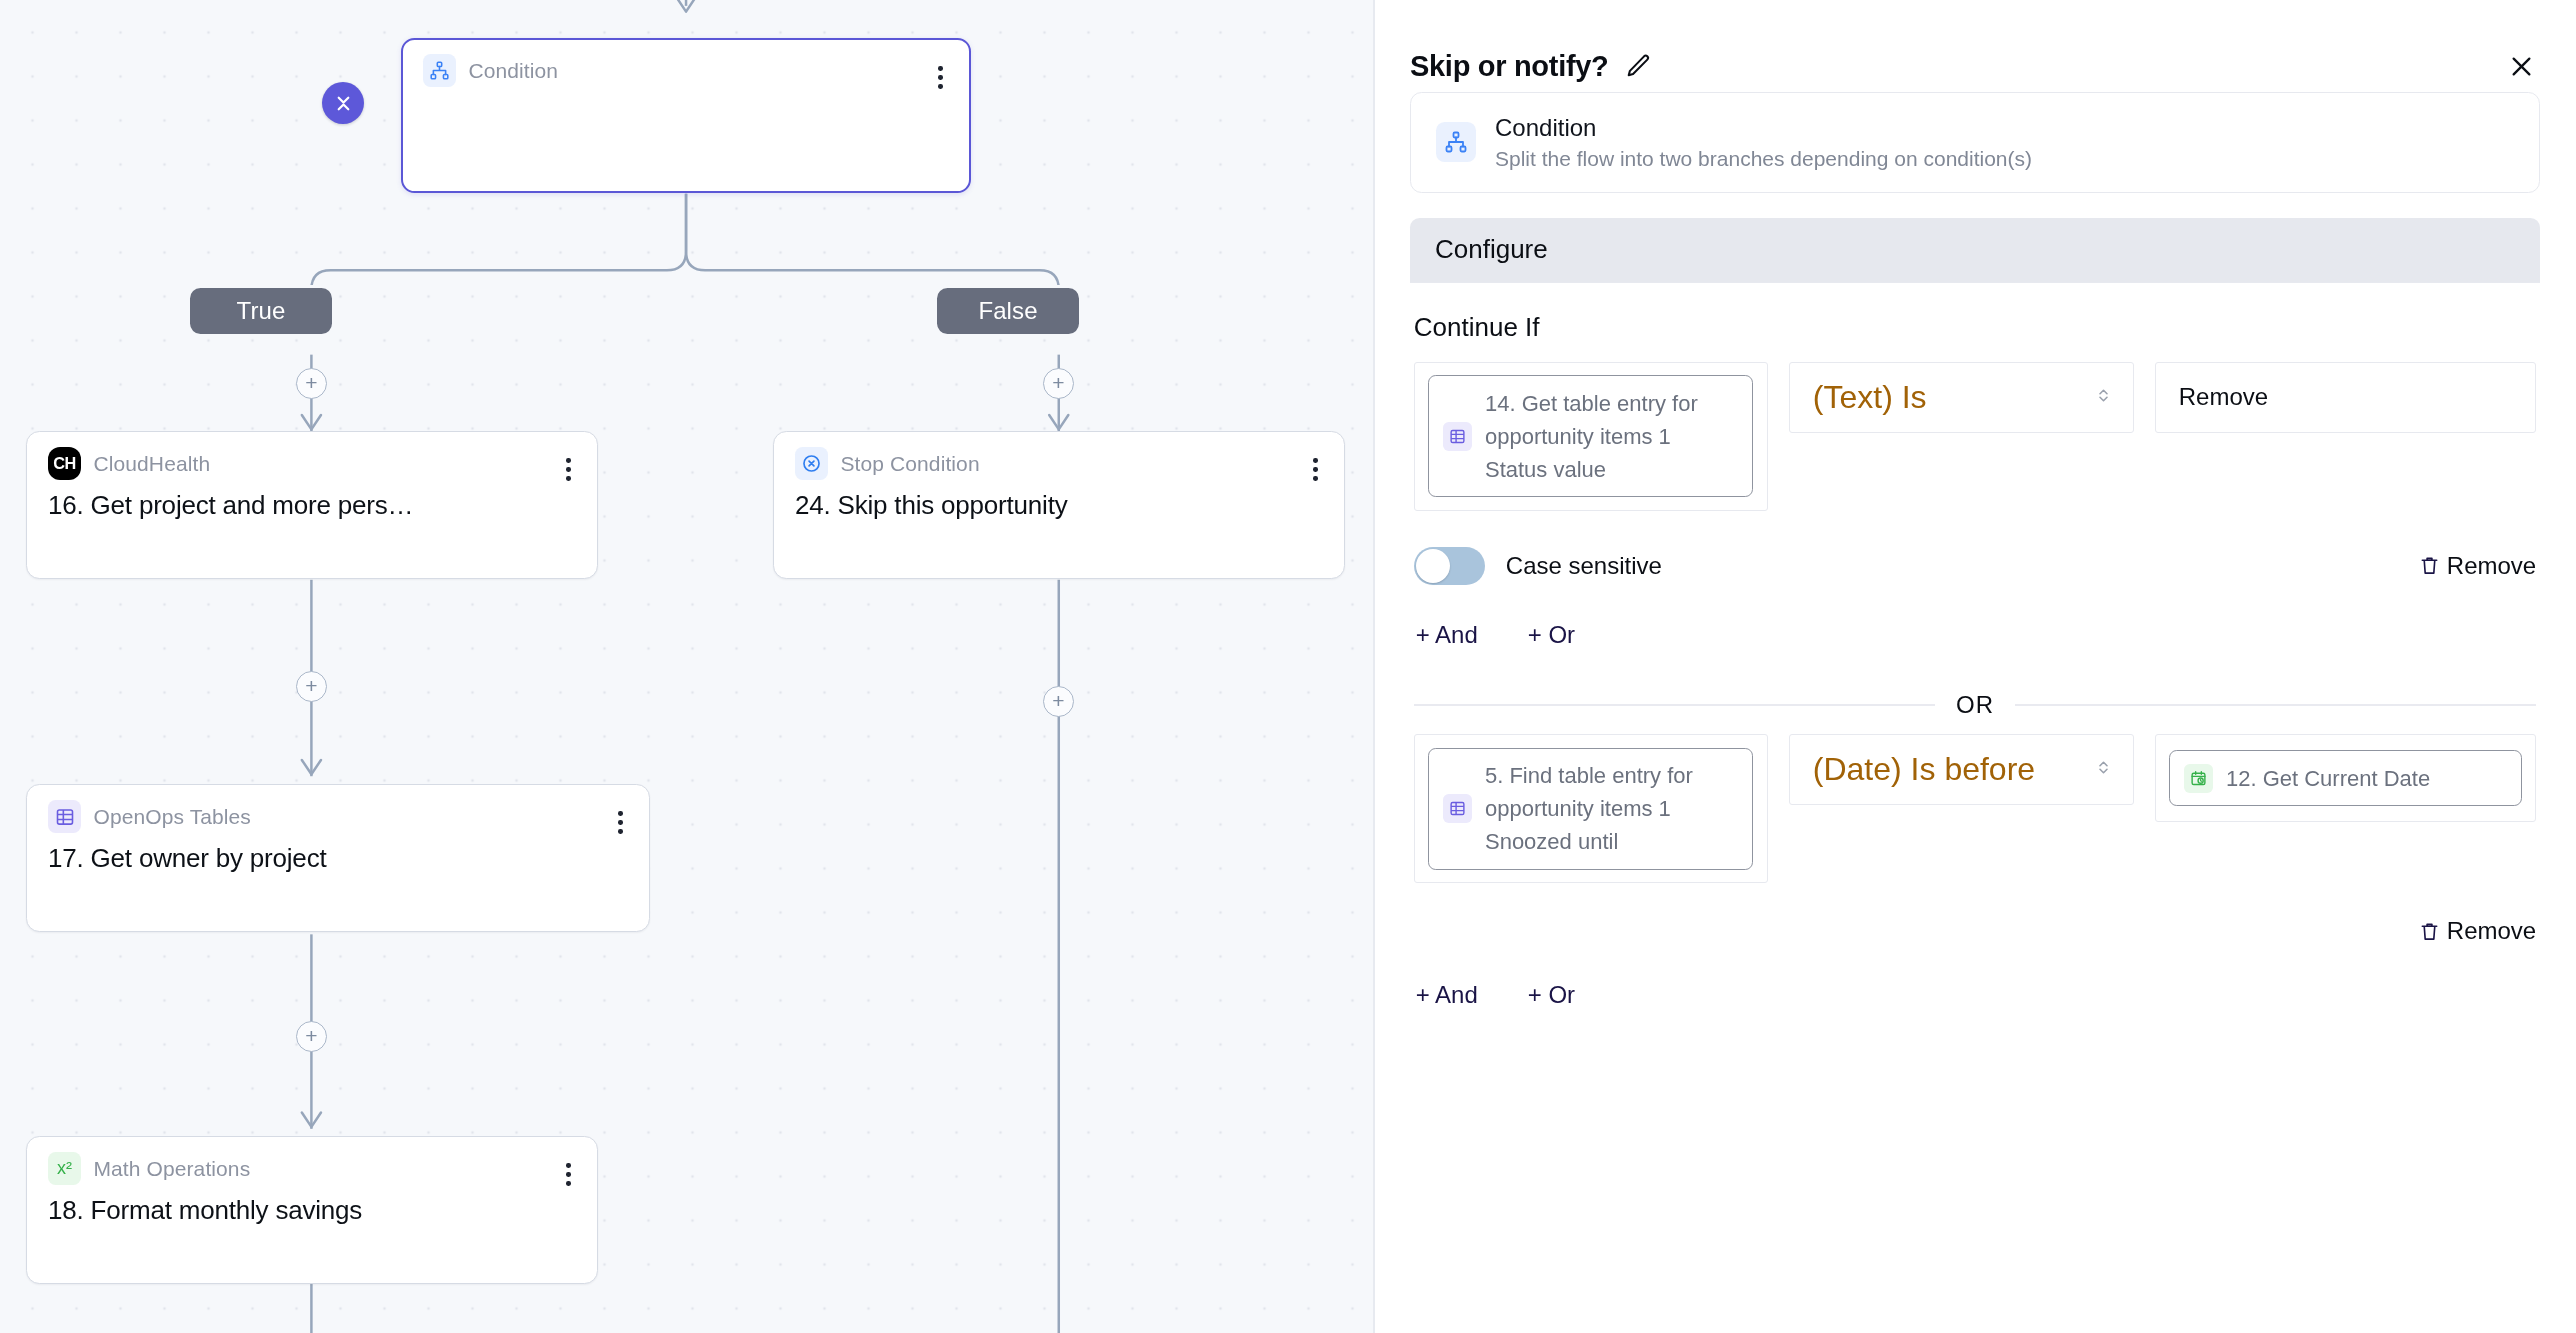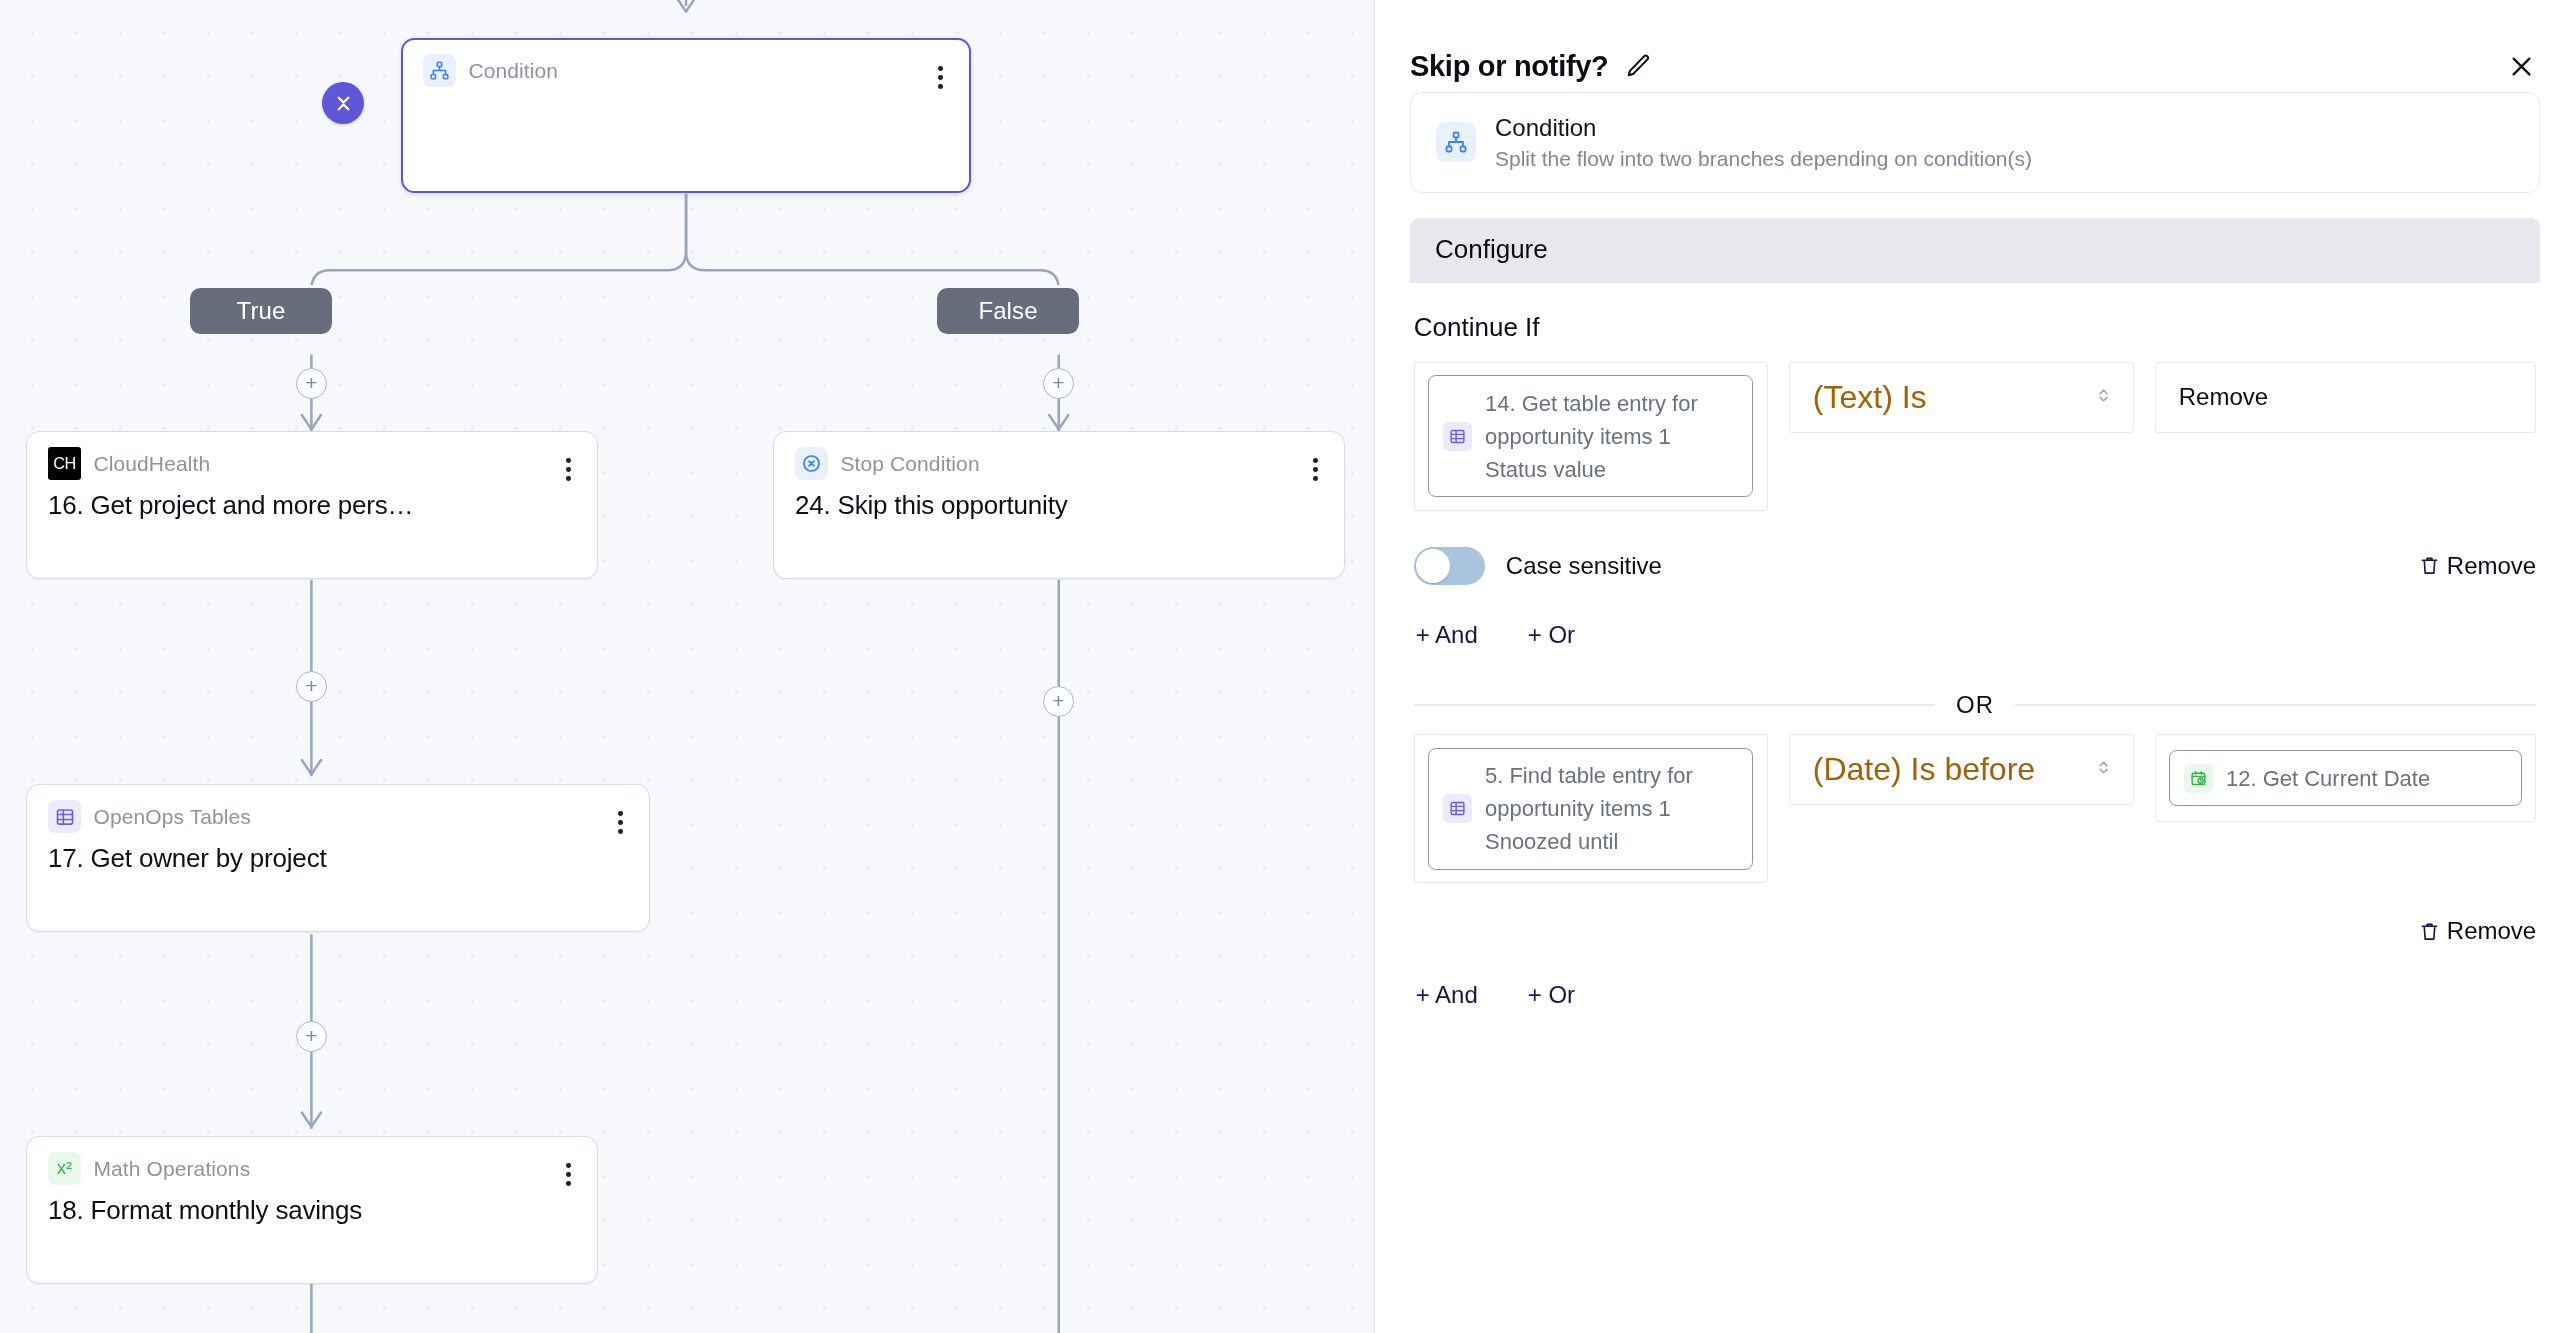--- a/index.html
+++ b/index.html
@@ -44,21 +44,21 @@
     box-shadow: 0 1.9px 5.7px rgba(91,87,214,.14);
     padding: 14.4px 20px 16.3px 20px;
   }
   .node-head { display: flex; align-items: center; gap: 12.5px; }
   .node-ico {
     width: 33px; height: 33px; border-radius: 7.7px;
     display: flex; align-items: center; justify-content: center;
     flex: 0 0 33px;
   }
   .ico-cond { background: #eaf1fe; }
-  .ico-ch  { background: #000; color: #fff; font-weight: 400; font-size: 16.3px; letter-spacing: -0.5px; border-radius: 3px;}
+  .ico-ch  { background: #000; color: #fff; font-weight: 700; font-size: 16.3px; letter-spacing: -0.5px; border-radius: 12px;}
   .ico-tbl { background: #eceafc; }
   .ico-math{ background: #e8f8ea; color:#35b14a; font-size:18px; font-weight:500; }
   .ico-stop{ background: #eaf1fe; }
   .node-kind { font-size: 21px; color: #8d93a1; letter-spacing: 0.1px; }
   .node-title { font-size: 26px; color: #0d1117; letter-spacing: -0.2px; white-space: nowrap; }
   .kebab {
     position: absolute; right: 19px; top: 21px;
     width: 19px; height: 33px;
     display: flex; flex-direction: column; align-items: center; justify-content: center; gap: 4.8px;
   }

